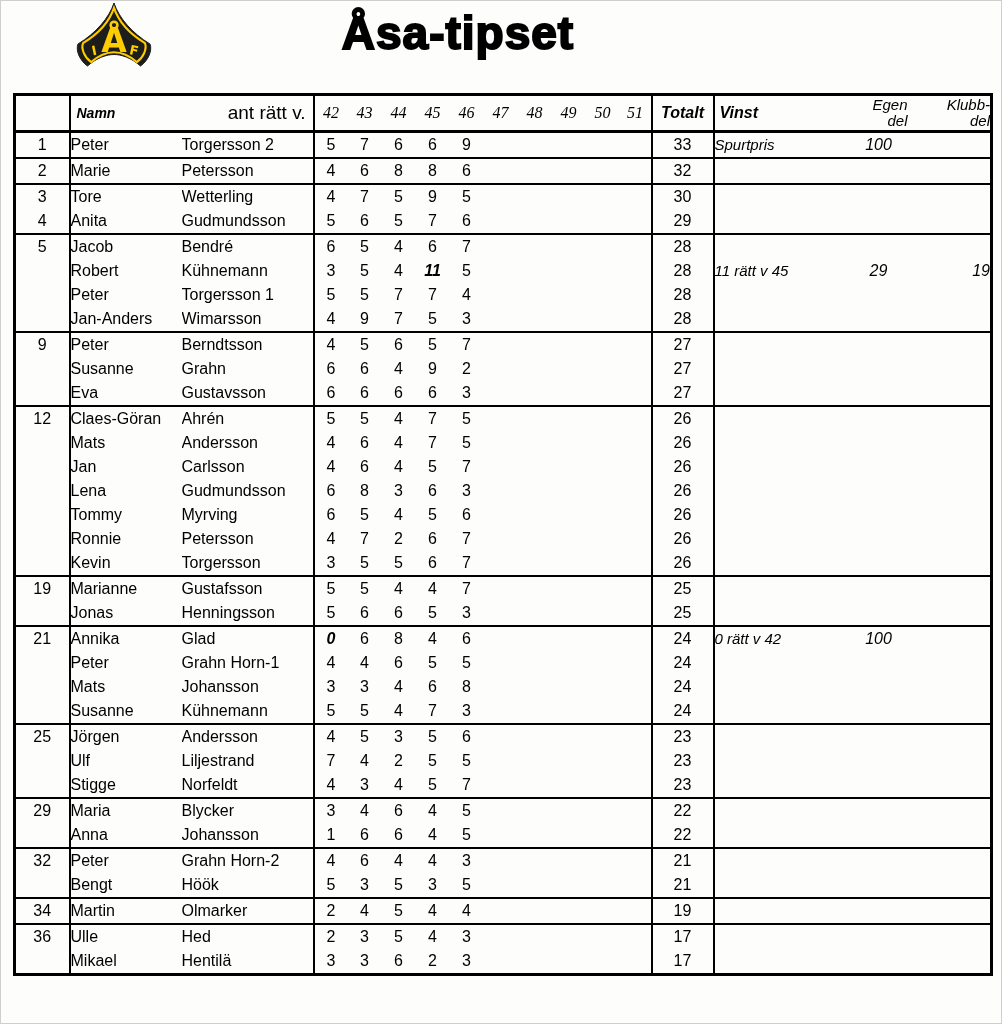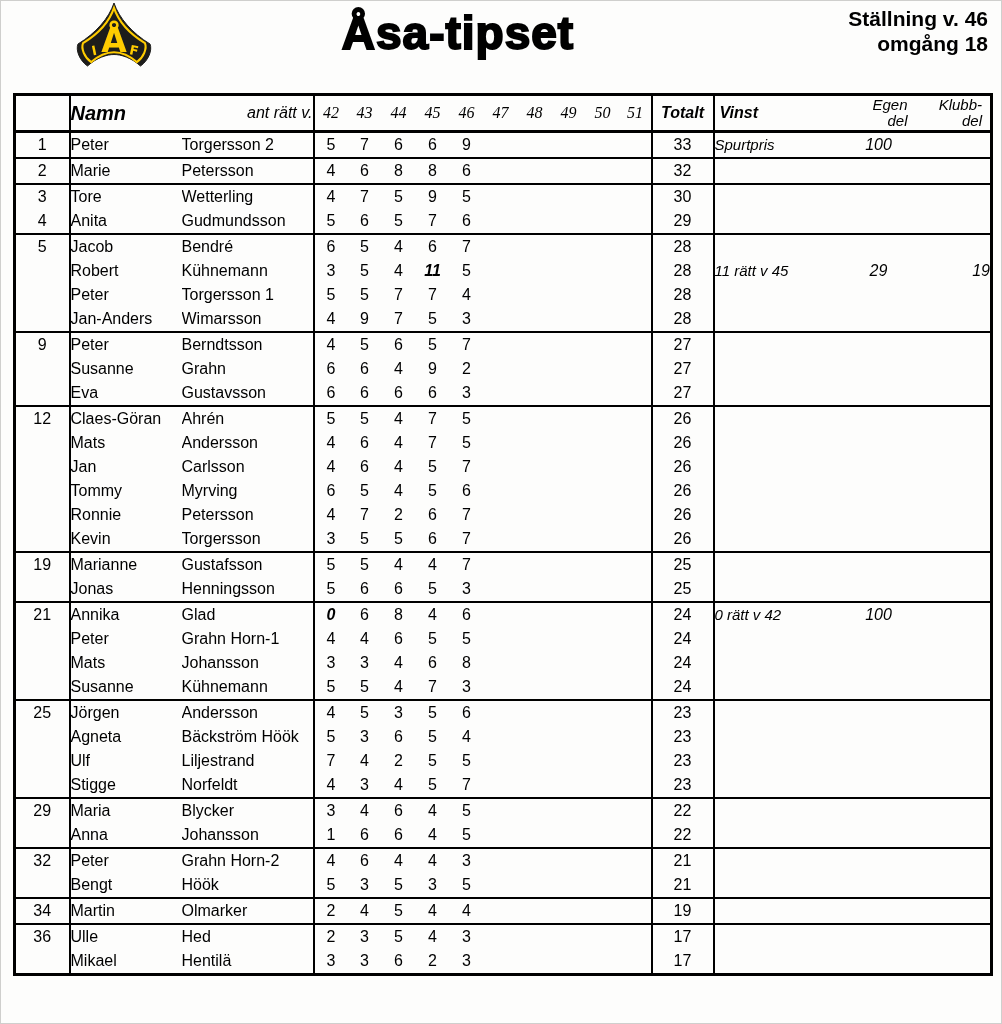--- a/index.html
+++ b/index.html
@@ -47,52 +47,48 @@
   .c-rank{border-right:2px solid #000;text-align:center;font-weight:bold;}
   .c-first{text-align:left;padding-left:6px;}
   .c-last{border-right:2px solid #000;text-align:left;padding-left:2px;}
   .c-wk{text-align:center;}
   .c-wk-end{border-right:2px solid #000;}
   .c-tot{border-right:2px solid #000;text-align:center;font-weight:bold;}
   .c-vinst{text-align:left;padding-left:5px;font-style:italic;font-size:15px;}
   .c-egen{text-align:center;padding-right:6px;font-style:italic;}
   .c-klubb{text-align:right;padding-right:24px;font-style:italic;}
   
-  th.h-namn{text-align:left;font-weight:bold;font-style:italic;font-size:20px;}
-  th.h-ant{text-align:right;font-style:italic;font-size:16px;}
+  th.h-namn{text-align:left;padding-left:6px;font-weight:bold;font-style:italic;font-size:14px;}
+  th.h-ant{text-align:right;padding-right:7px;font-size:19px;}
   th.h-wk{text-align:center;font-style:italic;font-size:16px;font-family:Liberation Serif, serif;}
   th.h-tot,th.h-vinst{font-weight:bold;font-style:italic;font-size:16px;}
   th.h-tot{text-align:center;margin-left:25px;}
   th.h-vinst{text-align:left;padding-left:5px;}
   th.h-egen,th.h-klubb{font-style:italic;font-size:15px;line-height:1.05;vertical-align:middle;text-align:right;}
   th.h-egen{padding-right:6px;}
-  th.h-klubb{padding-right:8px;}
+  th.h-klubb{}
   
   tr.gs td{border-top:2px solid #000;}
   td.hl{font-weight:bold;font-style:italic;}
 </style>
 </head>
 <body>
 
 <div class="page">
 
   <svg class="logo" viewBox="0 0 80 68" aria-hidden="true">
     <path d="M40 1 C45 16 58 31 76 42 C78.5 48 74.5 58.5 66.5 64 C57 55.5 47 52.5 40 52.5 C33 52.5 23 55.5 13.5 64 C5.5 58.5 1.5 48 4 42 C22 31 35 16 40 1 Z" fill="#1d1d1b" stroke="#1d1d1b" stroke-width="1"></path>
     <path d="M40 1 C45 16 58 31 76 42 C78.5 48 74.5 58.5 66.5 64 C57 55.5 47 52.5 40 52.5 C33 52.5 23 55.5 13.5 64 C5.5 58.5 1.5 48 4 42 C22 31 35 16 40 1 Z" fill="none" stroke="#ffcc00" stroke-width="2.4" transform="translate(40,36) scale(0.86) translate(-40,-36)"></path>
     <text x="40" y="50" text-anchor="middle" font-family="'DejaVu Sans',sans-serif" font-size="33" font-weight="bold" fill="#ffcc00">Å</text>
     <text x="21" y="53" text-anchor="middle" transform="rotate(-12 21 53)" font-family="'DejaVu Sans',sans-serif" font-size="13" font-weight="bold" fill="#ffcc00">I</text>
     <text x="59" y="53" text-anchor="middle" transform="rotate(12 59 53)" font-family="'DejaVu Sans',sans-serif" font-size="13" font-weight="bold" fill="#ffcc00">F</text>
   </svg>
 
   <h1 class="doc-title">Åsa-tipset</h1>
 
-  <div class="meta">
-    <div>Ställning v. 46</div>
-    <div>omgång 18</div>
-  </div>
 
   <table class="standings">
     <colgroup>
       <col style="width:55px">
         <col style="width:112px">
         <col style="width:132px">
       <col style="width:34px">
         <col style="width:34px">
         <col style="width:34px">
         <col style="width:34px">
@@ -394,20 +390,39 @@
           <td class="c-wk"></td>
           <td class="c-wk"></td>
           <td class="c-wk c-wk-end"></td>
           <td class="c-tot">26</td>
           <td class="c-vinst"></td>
           <td class="c-egen"></td>
           <td class="c-klubb"></td>
         </tr>
         <tr>
           <td class="c-rank"></td>
+          <td class="c-first">Lena</td>
+          <td class="c-last">Gudmundsson</td>
+          <td class="c-wk">6</td>
+          <td class="c-wk">8</td>
+          <td class="c-wk">3</td>
+          <td class="c-wk">6</td>
+          <td class="c-wk">3</td>
+          <td class="c-wk"></td>
+          <td class="c-wk"></td>
+          <td class="c-wk"></td>
+          <td class="c-wk"></td>
+          <td class="c-wk c-wk-end"></td>
+          <td class="c-tot">26</td>
+          <td class="c-vinst"></td>
+          <td class="c-egen"></td>
+          <td class="c-klubb"></td>
+        </tr>
+        <tr>
+          <td class="c-rank"></td>
           <td class="c-first">Tommy</td>
           <td class="c-last">Myrving</td>
           <td class="c-wk">6</td>
           <td class="c-wk">5</td>
           <td class="c-wk">4</td>
           <td class="c-wk">5</td>
           <td class="c-wk">6</td>
           <td class="c-wk"></td>
           <td class="c-wk"></td>
           <td class="c-wk"></td>
@@ -572,39 +587,20 @@
         </tr>
         <tr class="gs">
           <td class="c-rank">25</td>
           <td class="c-first">Jörgen</td>
           <td class="c-last">Andersson</td>
           <td class="c-wk">4</td>
           <td class="c-wk">5</td>
           <td class="c-wk">3</td>
           <td class="c-wk">5</td>
           <td class="c-wk">6</td>
-          <td class="c-wk"></td>
-          <td class="c-wk"></td>
-          <td class="c-wk"></td>
-          <td class="c-wk"></td>
-          <td class="c-wk c-wk-end"></td>
-          <td class="c-tot">23</td>
-          <td class="c-vinst"></td>
-          <td class="c-egen"></td>
-          <td class="c-klubb"></td>
-        </tr>
-        <tr>
-          <td class="c-rank"></td>
-          <td class="c-first">Agneta</td>
-          <td class="c-last">Bäckström Höök</td>
-          <td class="c-wk">5</td>
-          <td class="c-wk">3</td>
-          <td class="c-wk">6</td>
-          <td class="c-wk">5</td>
-          <td class="c-wk">4</td>
           <td class="c-wk"></td>
           <td class="c-wk"></td>
           <td class="c-wk"></td>
           <td class="c-wk"></td>
           <td class="c-wk c-wk-end"></td>
           <td class="c-tot">23</td>
           <td class="c-vinst"></td>
           <td class="c-egen"></td>
           <td class="c-klubb"></td>
         </tr>

